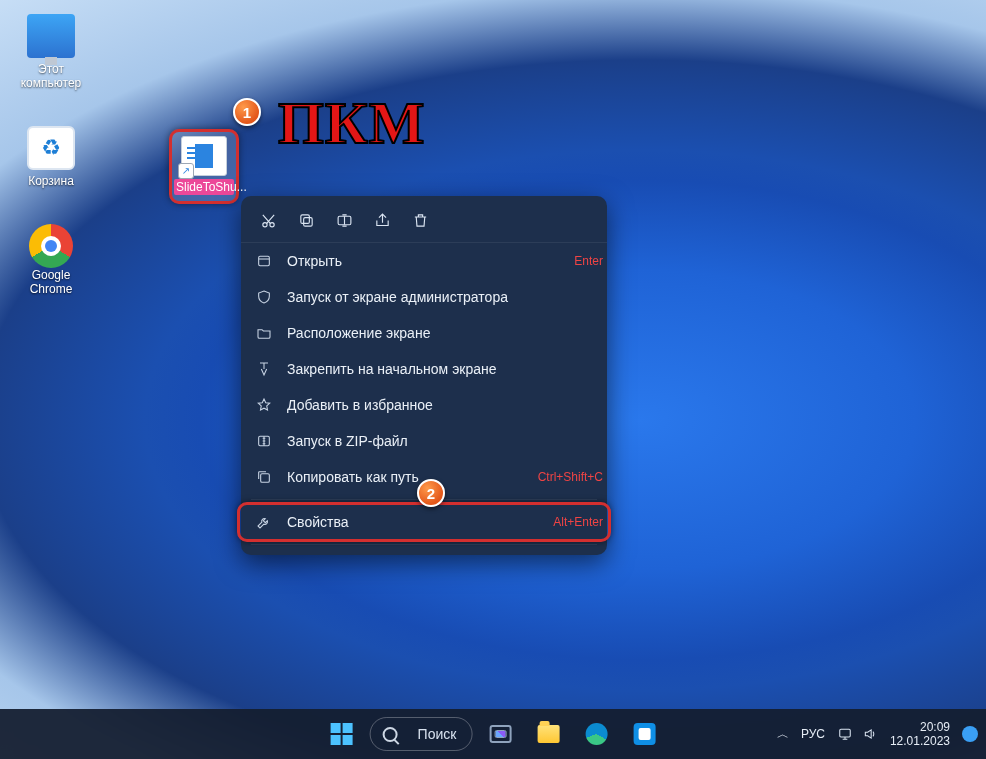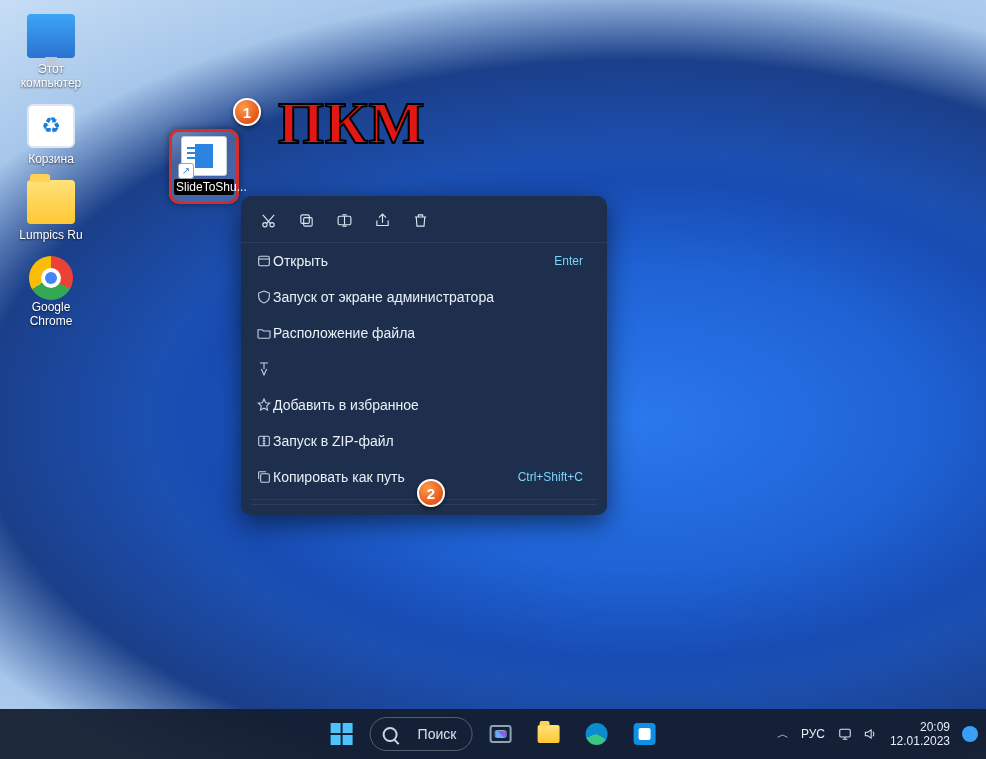--- a/index.html
+++ b/index.html
@@ -5,56 +5,56 @@
 * { margin: 0; padding: 0; box-sizing: border-box; }
 body {
   width: 986px; height: 759px;
   font-family: "Segoe UI", Tahoma, sans-serif;
   overflow: hidden; position: relative;
   background: radial-gradient(1100px 600px at 640px 420px, #2a78ec 0%, #1f63d6 25%, #184cb3 40%, #1b4fb0 45%, #1b3f89 60%, #a6c6ea 72%, #d6e9fb 100%);
 }
 .desktop { position: absolute; inset: 0; }
 
 
-.desk-icons { position: absolute; top: 14px; left: 14px; display: flex; flex-direction: column; gap: 14px; }
+.desk-icons { position: absolute; top: 14px; left: 14px; display: flex; flex-direction: column; gap: 36px; }
 .desk-icon { width: 74px; text-align: center; cursor: pointer; }
 .desk-icon .visual { width: 48px; height: 44px; margin: 0 auto 4px; position: relative; }
 .desk-icon .label { color: #fff; font-size: 12px; line-height: 14px; text-shadow: 0 1px 2px rgba(0,0,0,.7); word-break: break-word; }
 .pc-visual { background: linear-gradient(#3da5f5, #2c72d0); border-radius: 4px; }
 .pc-visual::after { content:""; position:absolute; bottom:-7px; left:18px; width:12px; height:8px; background:#bfc8d4; }
 .bin-visual { background: #fff; border-radius: 6px; border: 2px solid #dde6f1; display:flex; align-items:center; justify-content:center; }
 .bin-visual .recycle { color:#1e7fd6; font-size:22px; }
 .folder-visual { background: linear-gradient(#ffe27a, #ffc733); border-radius: 4px; }
 .folder-visual::before { content:""; position:absolute; top:-6px; left:3px; width:20px; height:8px; background:#ffd255; border-radius:3px 3px 0 0; }
 .chrome-visual { width:44px; height:44px; border-radius:50%; background: conic-gradient(#ea4335 0 120deg, #34a853 120deg 240deg, #fbbc05 240deg 360deg); margin:0 auto; position:relative; }
 .chrome-visual::after { content:""; position:absolute; inset:12px; background:#fff; border-radius:50%; }
 .chrome-visual::before { content:""; position:absolute; inset:16px; background:#4285f4; border-radius:50%; z-index:2; }
 
 
 .shortcut-wrap { position:absolute; top:129px; left:169px; width:70px; padding:4px 2px 6px; border:3px solid #d32f2f; border-radius:10px; box-shadow:0 0 7px rgba(0,0,0,.45); background: rgba(255,255,255,.18); }
 .shortcut-icon { width:46px; height:40px; margin:0 auto 3px; background:#fff; border:1px solid #c5cfdb; border-radius:3px; display:flex; align-items:center; justify-content:center; position:relative; }
 .shortcut-icon .doc-block { width:18px; height:24px; background:#2b84e0; }
 .shortcut-icon .doc-lines { position:absolute; left:5px; top:10px; width:10px; height:2px; background:#2b84e0; box-shadow:0 5px 0 #2b84e0, 0 10px 0 #2b84e0; }
 .shortcut-icon .arrow { position:absolute; bottom:-4px; left:-4px; width:16px; height:16px; background:#fff; border:1px solid #9ca7b5; border-radius:3px; font-size:10px; line-height:14px; text-align:center; color:#2b84e0; }
-.shortcut-label { background:#000000; color:#fff; font-size:12px; text-align:center; padding:1px 2px; border-radius:2px; }
+.shortcut-label { background:#ec4899; color:#fff; font-size:12px; text-align:center; padding:1px 2px; border-radius:2px; }
 
 
 .marker { position:absolute; width:28px; height:28px; border-radius:50%; background: radial-gradient(circle at 35% 30%, #ff9a4a, #e3571a 70%); border:2px solid #fff; box-shadow:0 2px 4px rgba(0,0,0,.5); color:#fff; font-weight:700; font-size:15px; display:flex; align-items:center; justify-content:center; z-index:50; }
 .marker-1 { top:98px; left:233px; }
 .marker-2 { top:479px; left:417px; }
 .anno-text { position:absolute; top:89px; left:278px; color:#e31616; font-family:"Times New Roman", serif; font-weight:900; font-size:59px; -webkit-text-stroke:2px #000; text-stroke:2px #000; letter-spacing:1px; z-index:50; }
 
 
 .ctx-menu { position:absolute; top:196px; left:241px; width:366px; background:#1d2f4c; border-radius:10px; box-shadow:0 8px 26px rgba(0,0,0,.55); overflow:visible; color:#eaf0f7; font-size:14px; padding-bottom:6px; z-index:20; }
 .ctx-toolbar { display:flex; gap:4px; padding:8px 10px 6px; border-bottom:1px solid rgba(255,255,255,.07); }
 .ctx-toolbar .tbtn { width:34px; height:32px; border-radius:6px; display:flex; align-items:center; justify-content:center; color:#dbe5f2; cursor:pointer; }
-.ctx-item { display:flex; align-items:center; padding:9px 24px 9px 14px; cursor:pointer; position:relative; }
+.ctx-item { display:flex; align-items:center; gap:14px; padding:9px 4px 9px 14px; cursor:pointer; position:relative; }
 .ctx-item .ic { width:18px; height:18px; flex-shrink:0; color:#c8d4e4; display:inline-flex; align-items:center; justify-content:center; }
 .ctx-item .txt { flex:1; }
-.ctx-item .shortcut { color:#7dd3fc; font-size:12px; }
+.ctx-item .shortcut { color:#ef4444; font-size:12px; }
 .ctx-sep { height:1px; background:rgba(255,255,255,.08); margin:4px 10px; }
 .ctx-highlight { position:relative; }
 .ctx-highlight .hb { position:absolute; inset:-2px -4px; border:3px solid #d32f2f; border-radius:10px; pointer-events:none; box-shadow:0 0 6px rgba(0,0,0,.5); }
 
 
 .taskbar { position:absolute; bottom:0; left:0; right:0; height:50px; background:rgba(20,30,48,.94); backdrop-filter:blur(6px); display:flex; align-items:center; color:#e6edf6; }
 .tb-center { position:absolute; left:50%; transform:translateX(-50%); display:flex; align-items:center; gap:8px; }
 .tb-btn { width:40px; height:40px; border-radius:6px; display:flex; align-items:center; justify-content:center; cursor:pointer; }
 .start-logo { display:grid; grid-template-columns:10px 10px; grid-template-rows:10px 10px; gap:2px; }
 .start-logo span { background:#4cc2ff; }
@@ -87,24 +87,20 @@
       <div class="label" style="white-space:pre-line">Этот
 компьютер</div>
     </div>
     <div class="desk-icon">
       <div class="visual bin-visual">
           <span class="recycle">♻</span>
         </div>
       <div class="label">Корзина</div>
     </div>
     <div class="desk-icon">
-      <div class="visual folder-visual"></div>
-      <div class="label">Lumpics Ru</div>
-    </div>
-    <div class="desk-icon">
       <div class="chrome-visual"></div>
       <div class="label" style="white-space:pre-line">Google
 Chrome</div>
     </div>
   </div>
 
   <div class="shortcut-wrap">
     <div class="shortcut-icon">
       <span class="doc-lines"></span>
         <span class="doc-block"></span>
@@ -166,28 +162,29 @@
           </svg>
         </span>
       <span class="txt">Запуск от экране администратора</span>
     </div>
     <div class="ctx-item">
       <span class="ic">
           <svg width="16" height="16" viewBox="0 0 24 24" fill="none" stroke="currentColor" stroke-width="1.6">
             <path d="M3 7h6l2 2h10v9a2 2 0 0 1-2 2H5a2 2 0 0 1-2-2V7z"></path>
           </svg>
         </span>
-      <span class="txt">Расположение файла</span>
+      <span class="txt">Расположение экране</span>
     </div>
     <div class="ctx-item">
       <span class="ic">
           <svg width="16" height="16" viewBox="0 0 24 24" fill="none" stroke="currentColor" stroke-width="1.6">
             <path d="M12 3v9M8 12l4 9 4-9M6 3h12"></path>
           </svg>
         </span>
+      <span class="txt">Закрепить на начальном экране</span>
     </div>
     <div class="ctx-item">
       <span class="ic">
           <svg width="16" height="16" viewBox="0 0 24 24" fill="none" stroke="currentColor" stroke-width="1.6">
             <path d="M12 3l2.6 5.6 6 .6-4.5 4.2 1.2 6L12 16.8 6.7 19.4l1.2-6L3.4 9.2l6-.6L12 3z"></path>
           </svg>
         </span>
       <span class="txt">Добавить в избранное</span>
     </div>
     <div class="ctx-item">
@@ -205,20 +202,30 @@
             <rect x="7" y="7" width="13" height="13" rx="2"></rect>
             <path d="M4 15V5a1 1 0 0 1 1-1h10"></path>
           </svg>
         </span>
       <span class="txt">Копировать как путь</span>
       <span class="shortcut">Ctrl+Shift+C</span>
     </div>
 
     <div class="ctx-sep"></div>
 
+    <div class="ctx-item ctx-highlight">
+      <div class="hb"></div>
+      <span class="ic">
+          <svg width="16" height="16" viewBox="0 0 24 24" fill="none" stroke="currentColor" stroke-width="1.6">
+            <path d="M14 7a4 4 0 0 0-5.2 5.2L3 18l3 3 5.8-5.8A4 4 0 0 0 17 10l-3 3-3-3 3-3z"></path>
+          </svg>
+        </span>
+      <span class="txt">Свойства</span>
+      <span class="shortcut">Alt+Enter</span>
+    </div>
 
     <div class="ctx-sep"></div>
 
   </div>
 
   <div class="marker marker-2">2</div>
 
   <div class="taskbar">
     <div class="tb-center">
       <div class="tb-btn">

